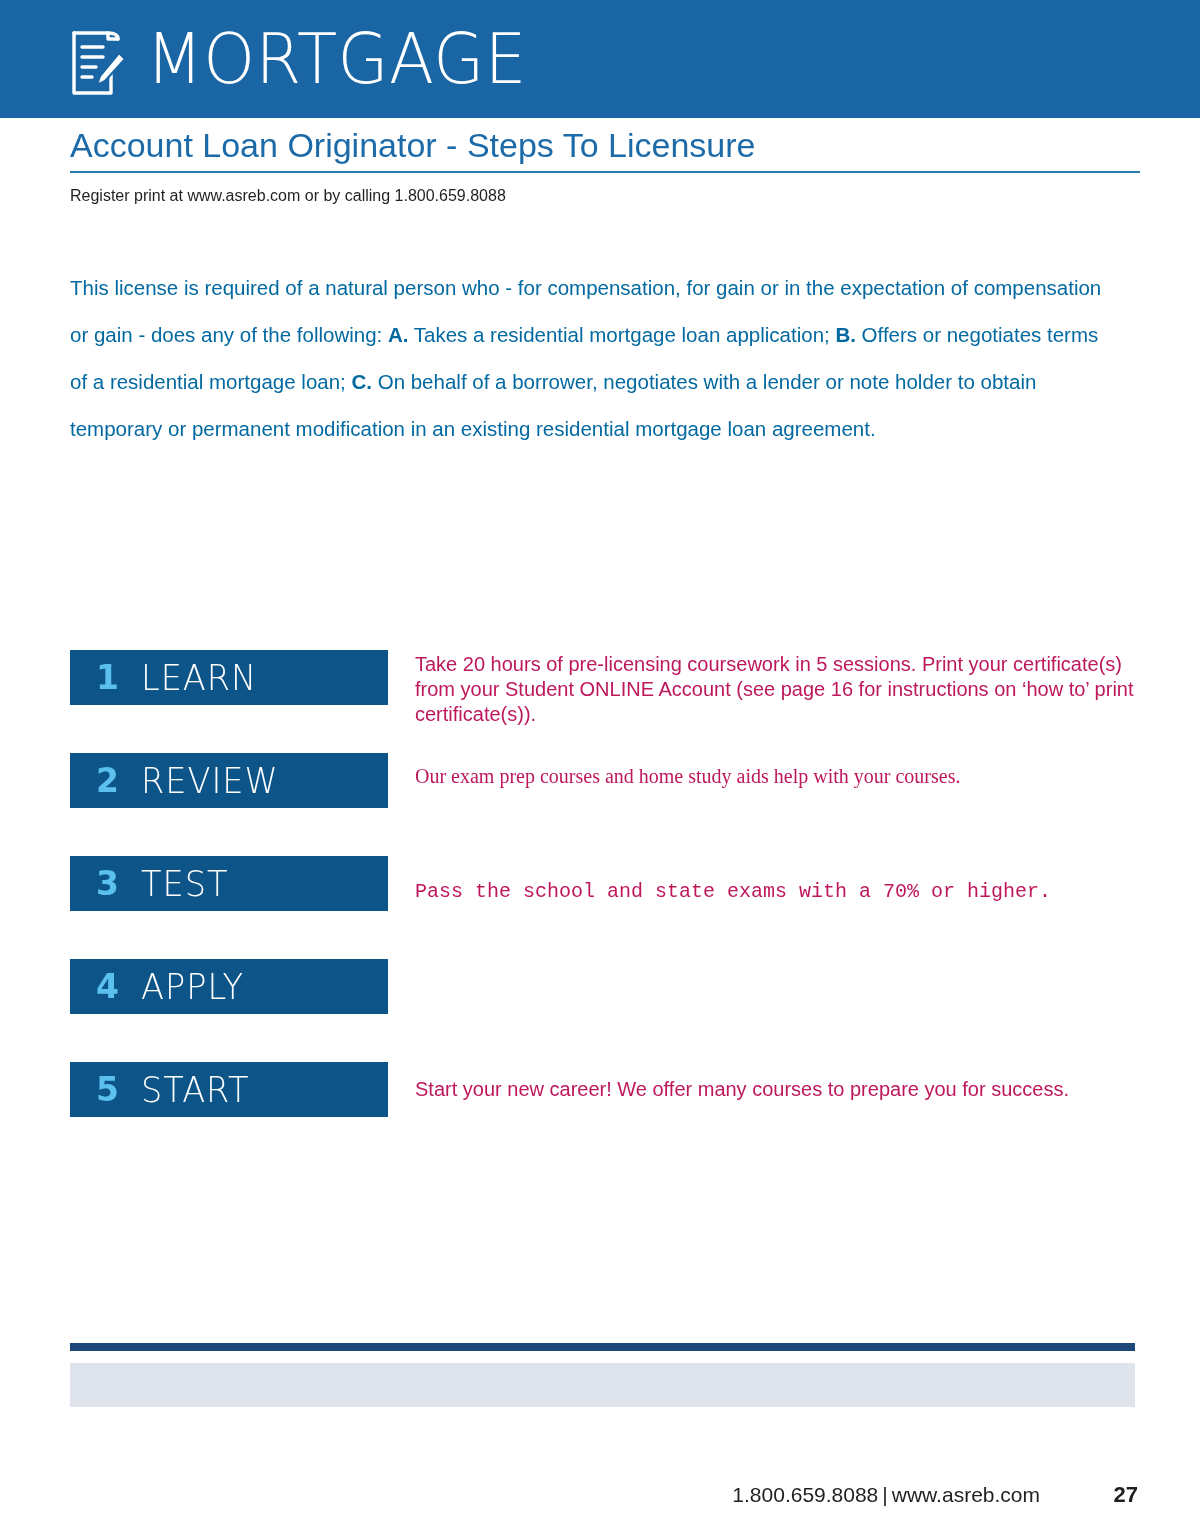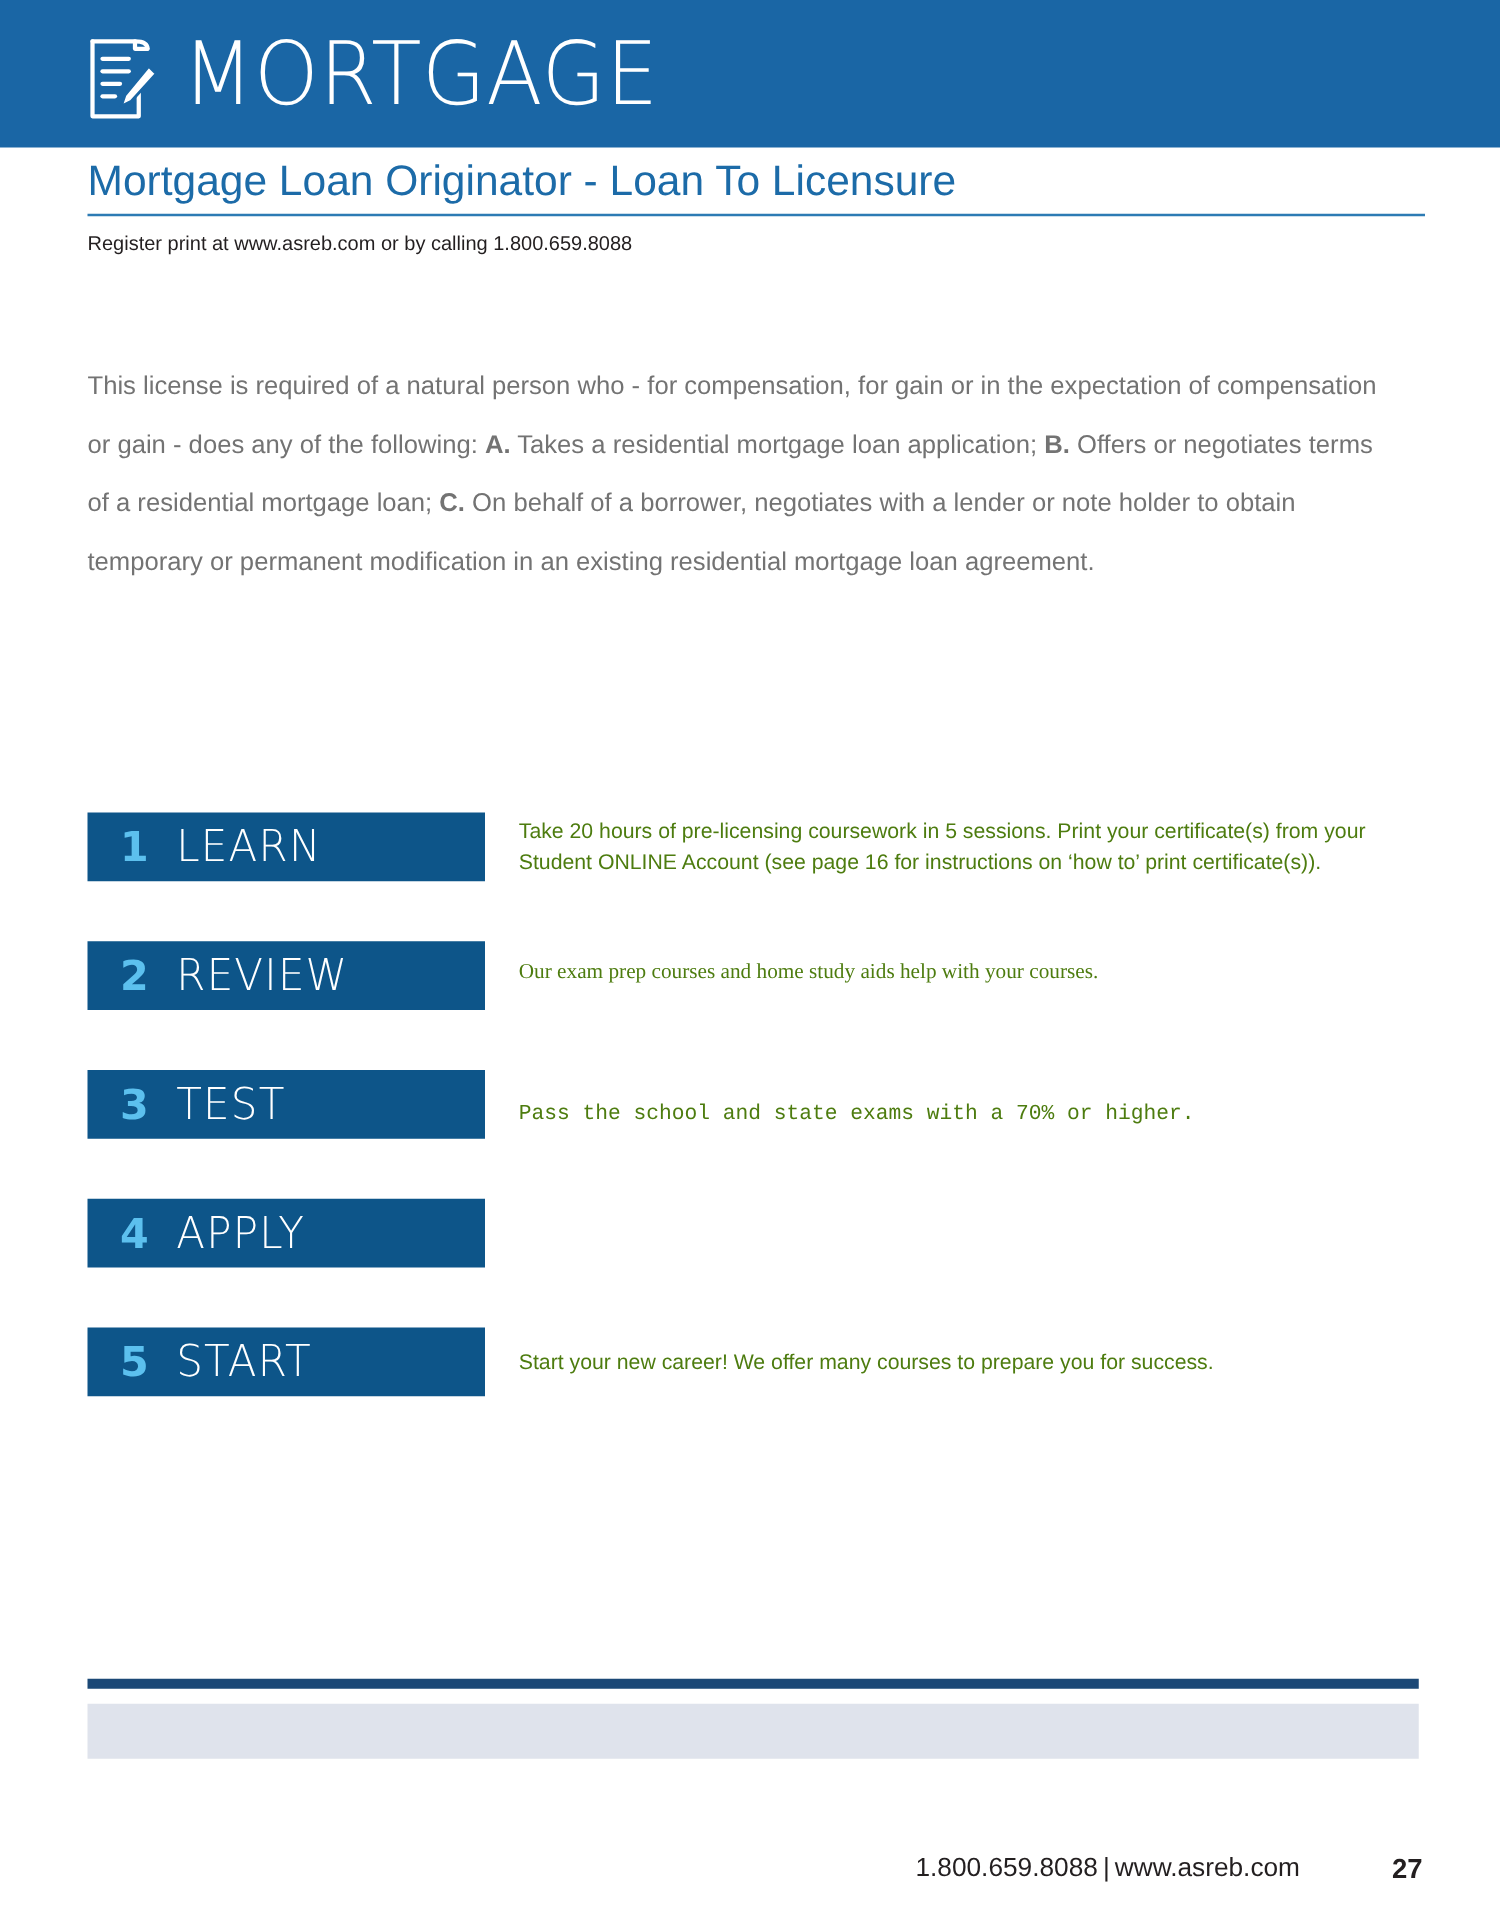--- a/index.html
+++ b/index.html
@@ -81,23 +81,23 @@
     color: #231f20;
     font-size: 16px;
     line-height: 26px;
     font-weight: 400;
   }
 
   
   .intro-paragraph {
     position: absolute;
     left: 70px;
-    top: 285px;
+    top: 264px;
     width: 1045px;
-    color: #737373;
+    color: #0369a1;
     font-size: 20.5px;
     line-height: 47px;
     font-weight: 400;
     text-align: left;
   }
   .intro-paragraph b {
     font-weight: 700;
   }
 
   
@@ -139,22 +139,22 @@
     letter-spacing: 1px;
     margin-left: 22px;
     font-family: "DejaVu Sans", sans-serif;
     transform: scaleX(0.96);
     transform-origin: left center;
   }
   .step-desc {
     position: absolute;
     left: 345px;
     width: 720px;
-    color: #4d7c0f;
-    font-size: 17px;
+    color: #be185d;
+    font-size: 20px;
     line-height: 25px;
     font-weight: 400;
   }
   .step-row.r1 .step-desc { top: 2px; }
   .step-row.r2 .step-desc { top: 11px; font-family: Liberation Serif, serif; }
   .step-row.r3 .step-desc { top: 23px; font-family: Liberation Mono, monospace; }
   .step-row.r4 .step-desc { top: 11px; }
   .step-row.r5 .step-desc { top: 15px; }
 
   
@@ -215,21 +215,21 @@
         <path d="M12 52 L22 52"></path>
       </g>
       <g fill="#ffffff" stroke="#1a66a5" stroke-width="2.2" stroke-linejoin="round">
         <path d="M49 28 L55 34 L35 56 L27 60 L30 51 Z"></path>
       </g>
     </svg>
     <div class="header-title">MORTGAGE</div>
   </div>
 </div>
 
-<div class="subtitle">Mortgage Loan Originator - Loan To Licensure</div>
+<div class="subtitle">Account Loan Originator - Steps To Licensure</div>
 <div class="subtitle-rule"></div>
 <div class="register-line">Register print at www.asreb.com or by calling 1.800.659.8088</div>
 
 <div class="intro-paragraph"><span>This license is required of a natural person who - for compensation, for gain or in the expectation of compensation or gain - does any of the following: </span><b>A.</b><span> Takes a residential mortgage loan application; </span><b>B.</b><span> Offers or negotiates terms of a residential mortgage loan; </span><b>C.</b><span> On behalf of a borrower, negotiates with a lender or note holder to obtain temporary or permanent modification in an existing residential mortgage loan agreement.</span></div>
 
 <div class="steps">
 
   <div class="step-row r1">
     <div class="step-box">
       <span class="step-num">1</span>

